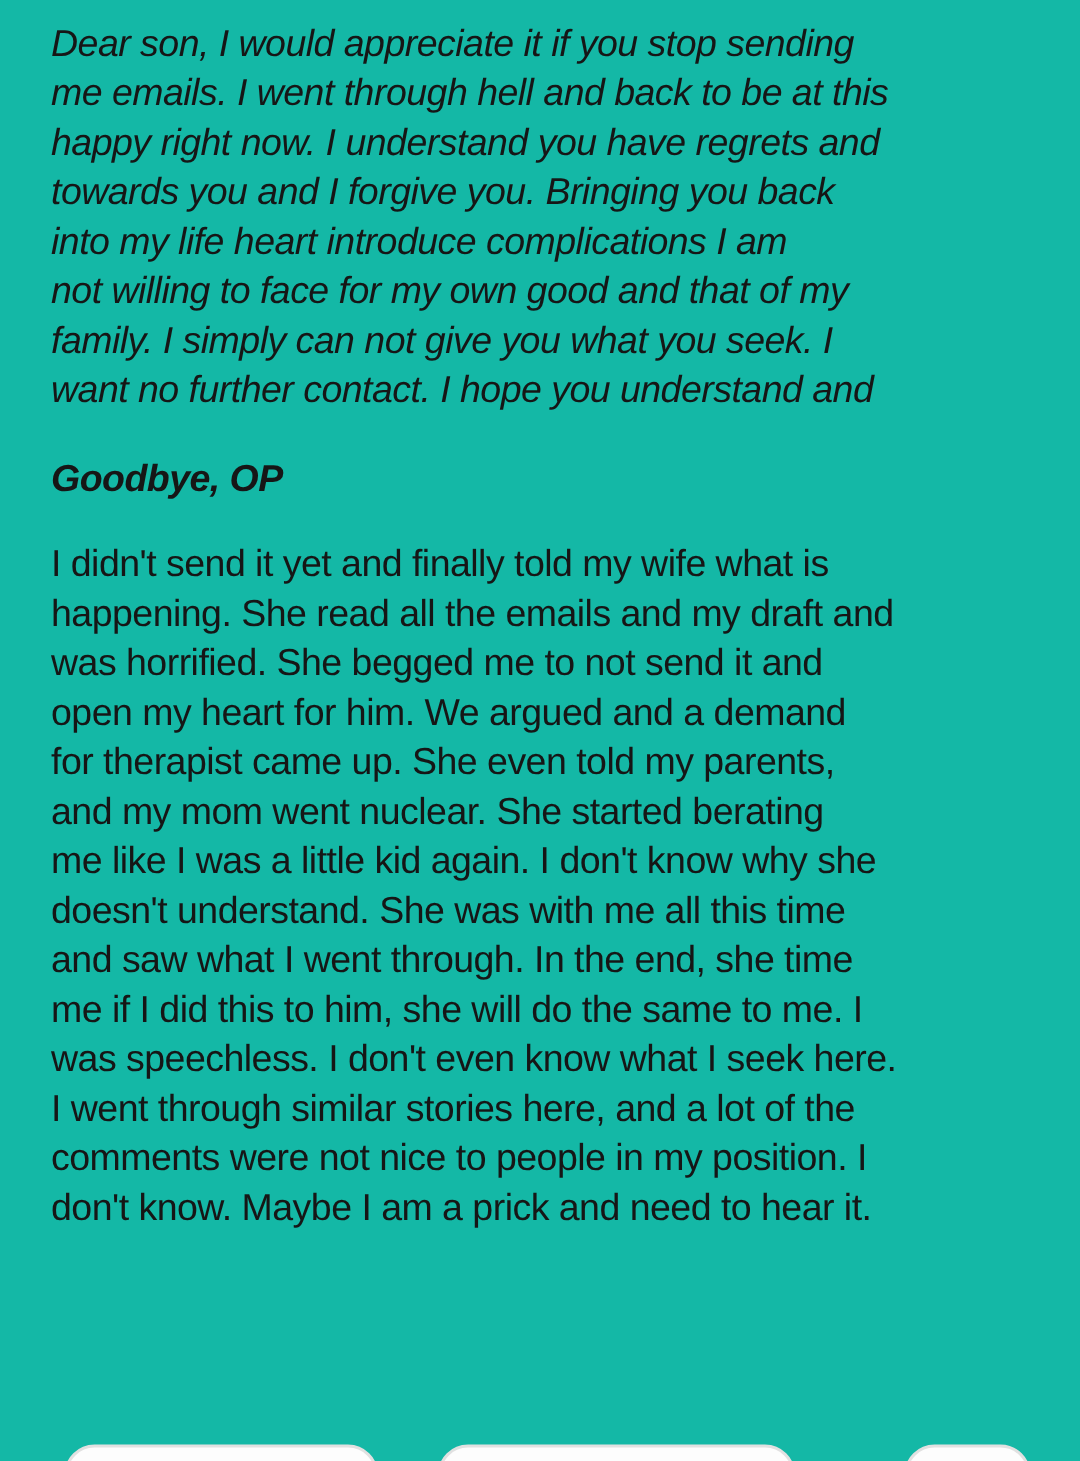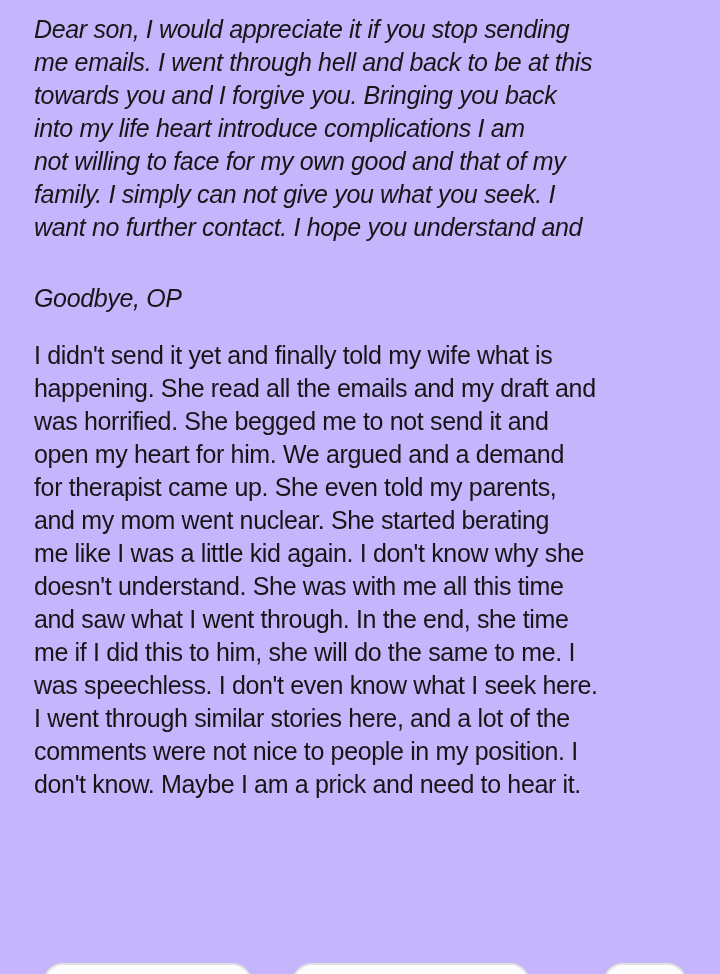--- a/index.html
+++ b/index.html
@@ -7,41 +7,41 @@
     width: 720px;
     height: 974px;
     background: #ffffff;
     overflow: hidden;
     font-family: "Liberation Sans", "DejaVu Sans", sans-serif;
   }
   .page {
     position: relative;
     width: 720px;
     height: 974px;
-    background: #c4b5fd;
+    background: #14b8a6;
     overflow: hidden;
   }
   .text-col {
     position: absolute;
     top: 13px;
     left: 34px;
     right: 10px;
     color: #161616;
   }
   .para {
     font-size: 25px;
     line-height: 33px;
     letter-spacing: -0.35px;
     white-space: nowrap;
   }
   .para .line { display: block; }
   .letter, .signoff {
     font-style: italic;
   }
-  .signoff { margin-top: 38px; }
+  .signoff { margin-top: 26px; font-weight: bold; }
   .body-para { margin-top: 24px; }
   .chips-row {
     position: absolute;
     top: 963px;
     left: 0;
     width: 720px;
     height: 36px;
   }
   .chip {
     position: absolute;
@@ -58,20 +58,21 @@
 </head>
 <body>
 
 <div class="page">
 
   <div class="text-col">
 
     <div class="para letter">
         <div class="line">Dear son, I would appreciate it if you stop sending</div>
         <div class="line">me emails. I went through hell and back to be at this</div>
+        <div class="line">happy right now. I understand you have regrets and</div>
         <div class="line">towards you and I forgive you. Bringing you back</div>
         <div class="line">into my life heart introduce complications I am</div>
         <div class="line">not willing to face for my own good and that of my</div>
         <div class="line">family. I simply can not give you what you seek. I</div>
         <div class="line">want no further contact. I hope you understand and</div>
       </div>
 
     <div class="para signoff">Goodbye, OP</div>
 
     <div class="para body-para">

